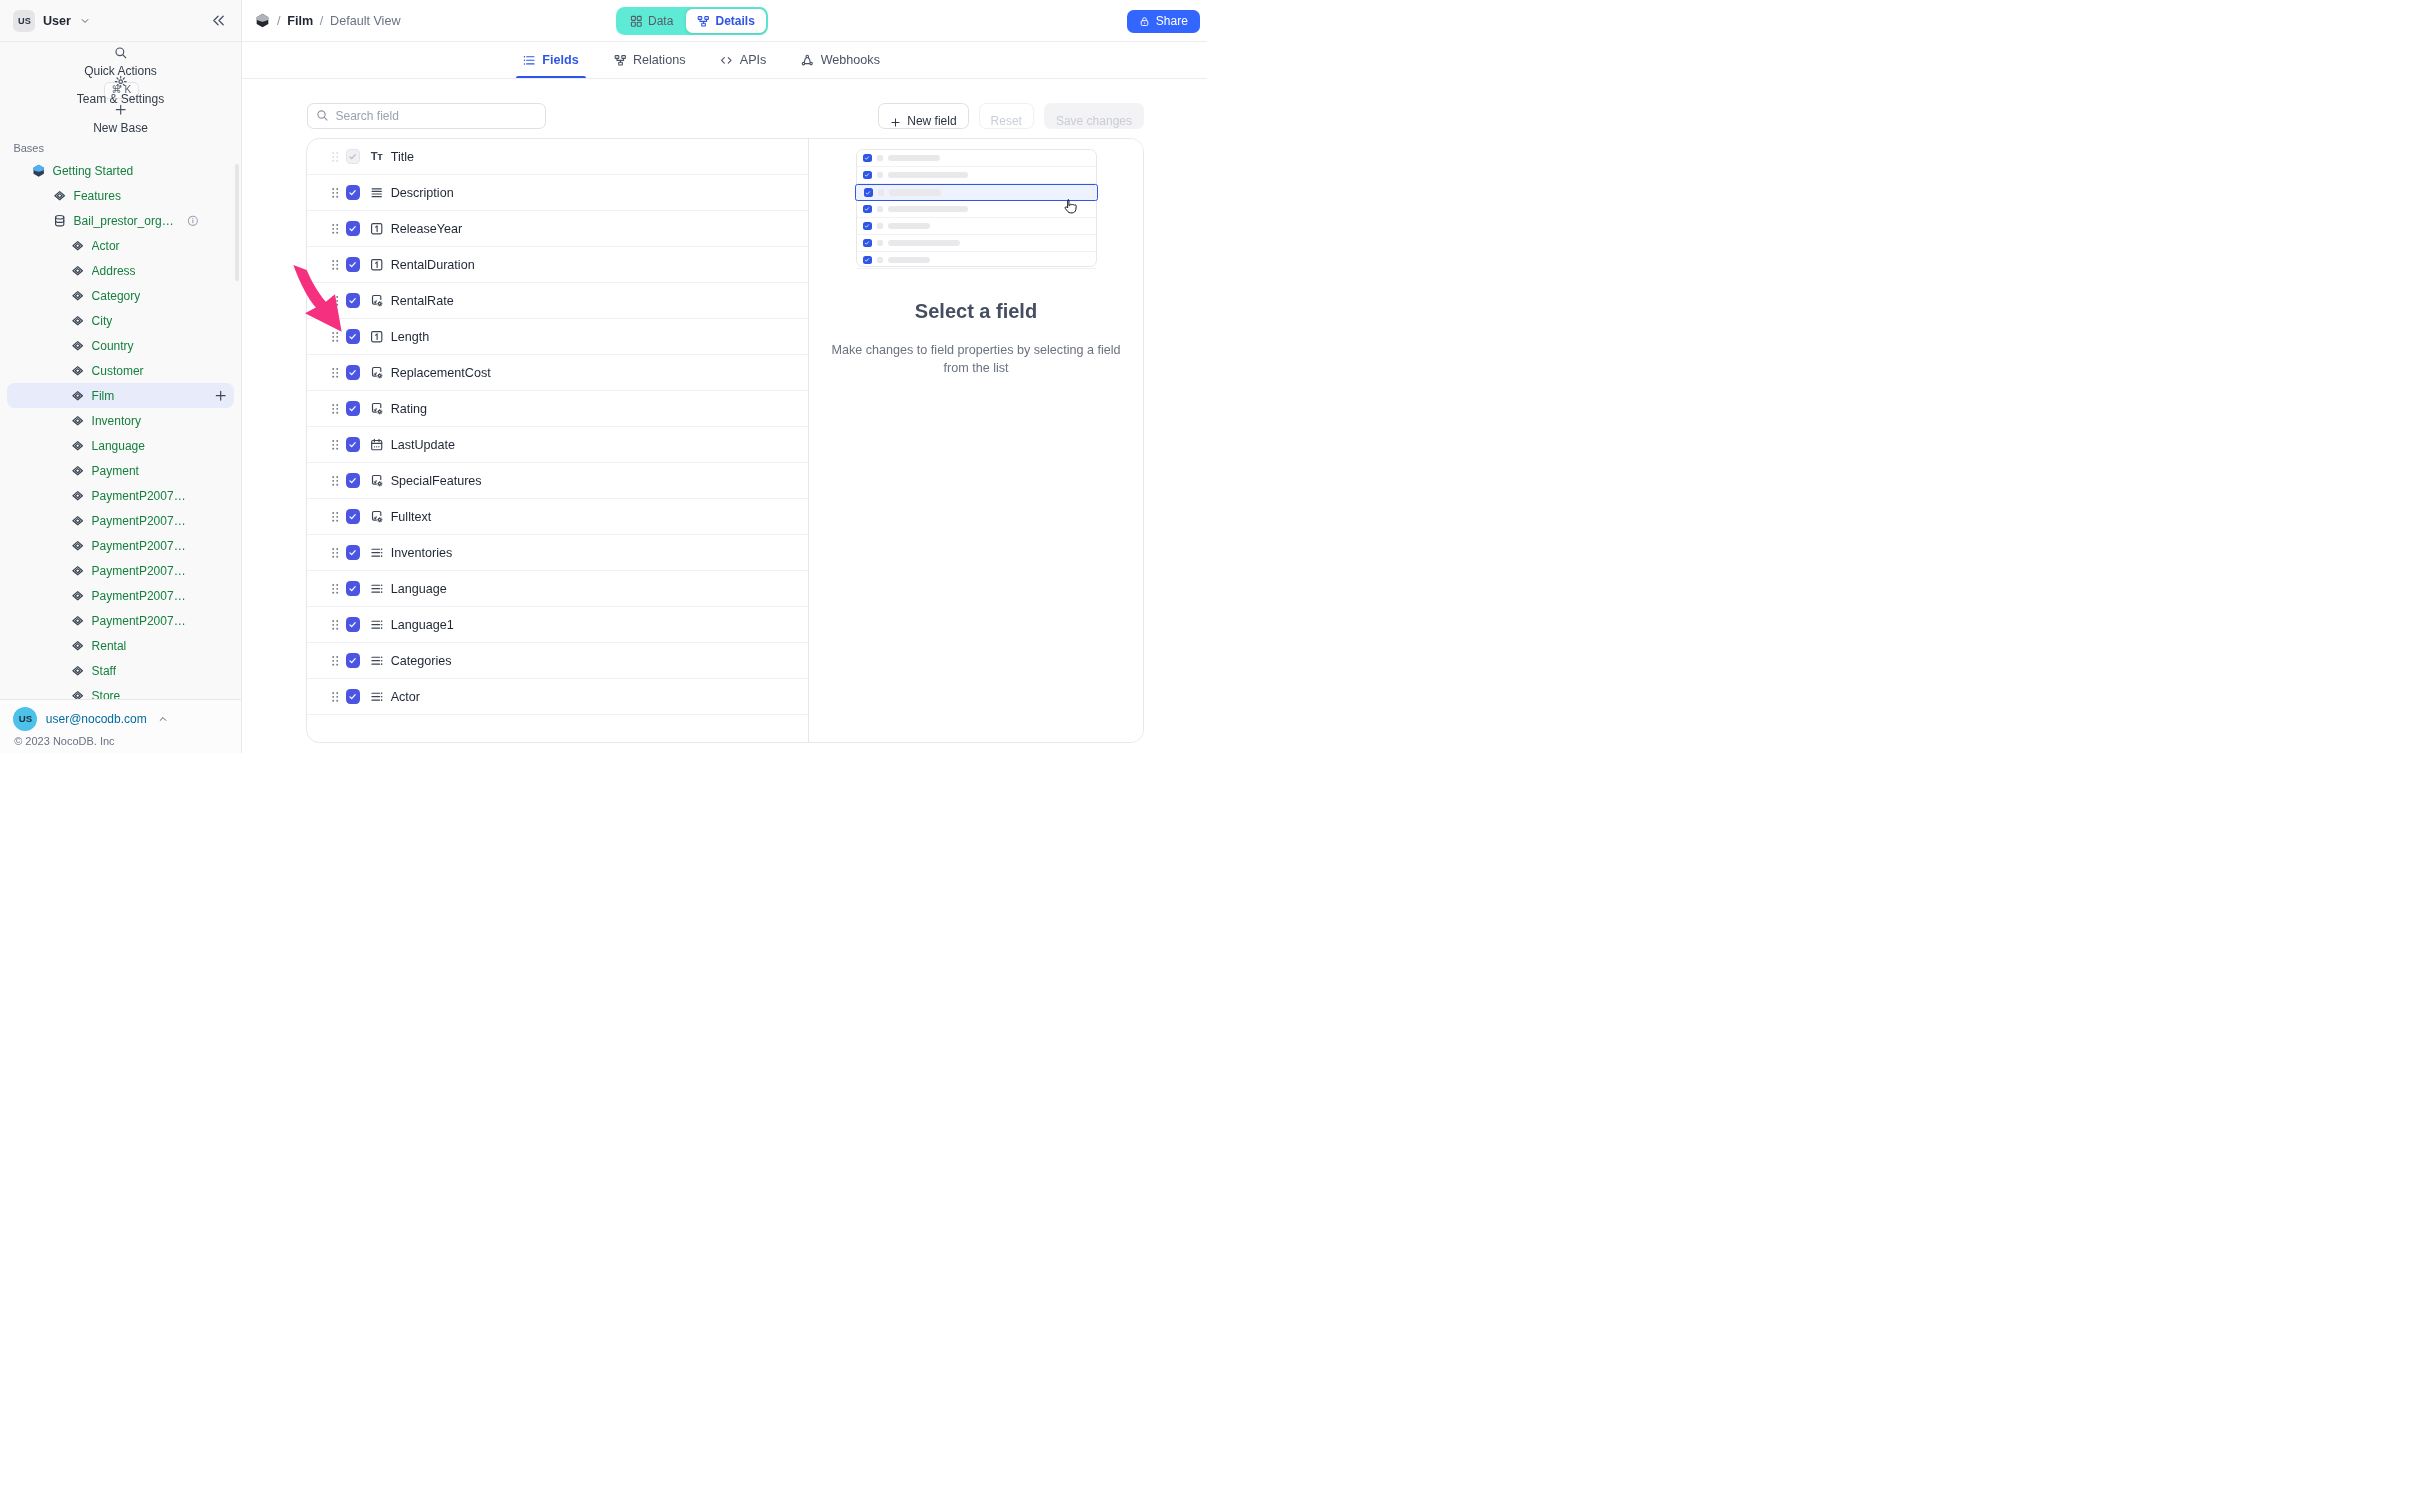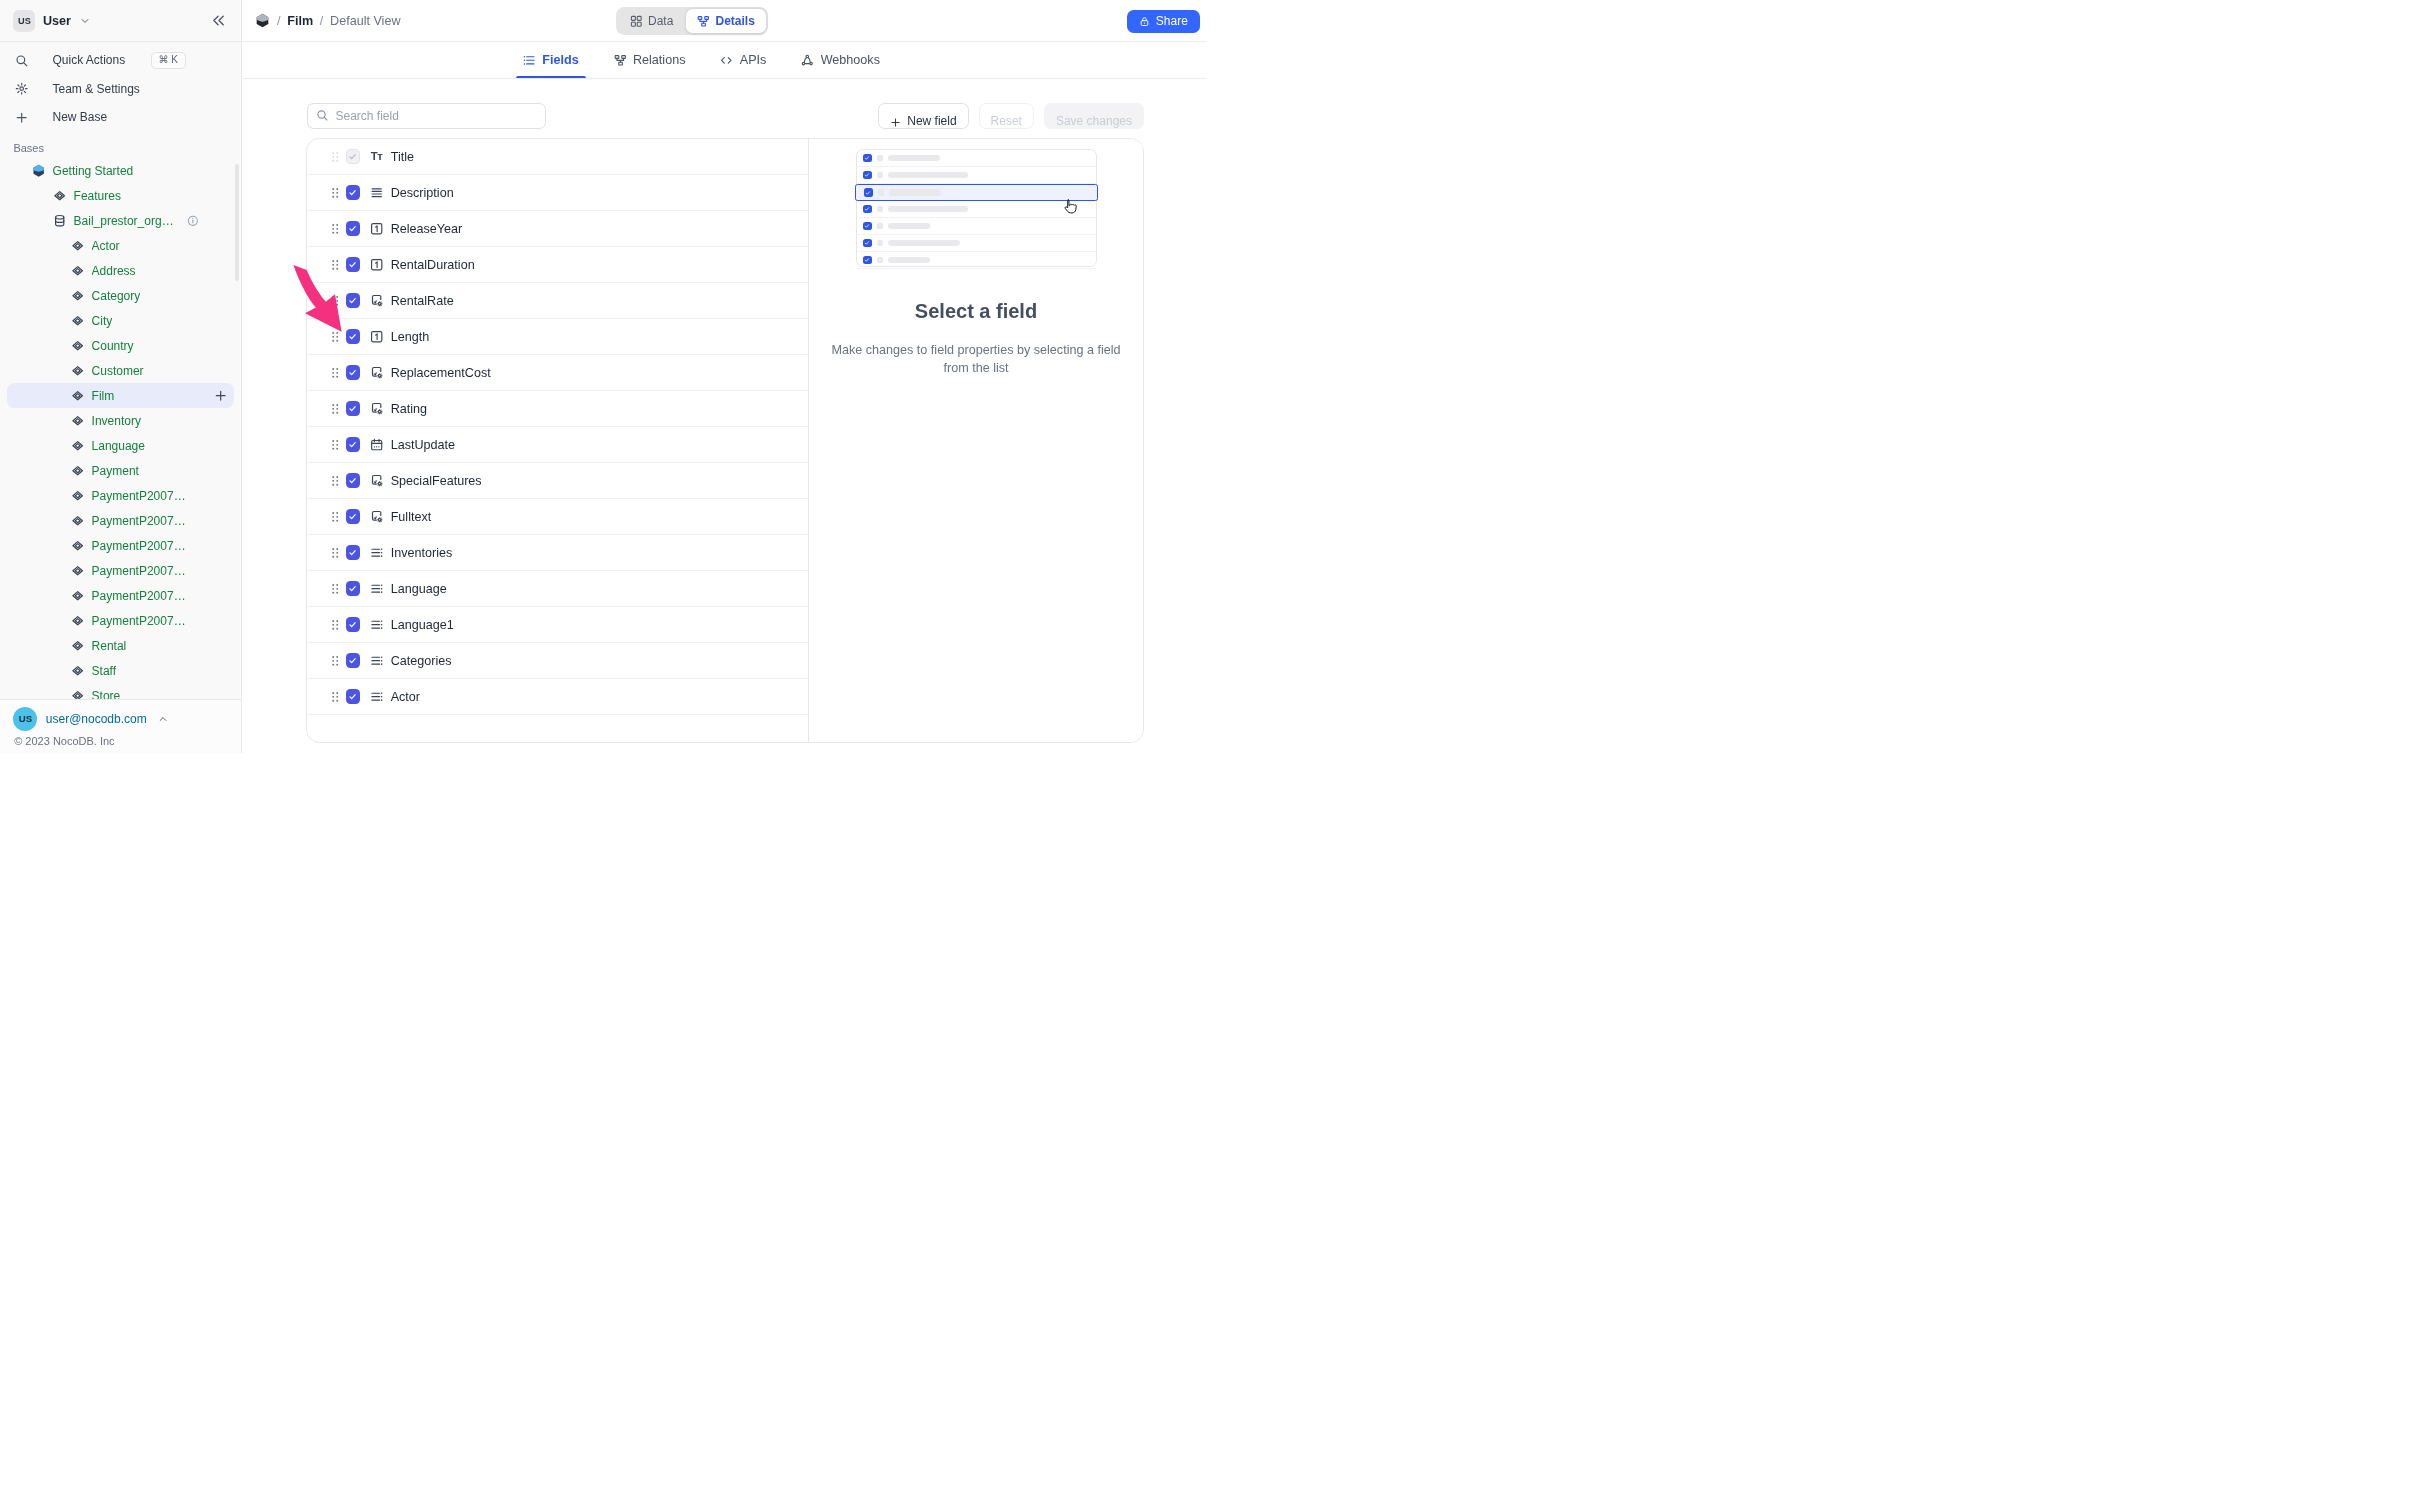--- a/index.html
+++ b/index.html
@@ -20,22 +20,22 @@
   .sb-header { height:42px; display:flex; align-items:center; padding:0 15px 0 13.4px;
     border-bottom:0.8px solid #ECECEE; }
   .ws { display:flex; align-items:center; gap:7.5px; cursor:pointer; }
   .ws-avatar { width:22px; height:22px; border-radius:5.9px; background:#E5E5E8; color:#2A3342;
     font-size:9.2px; font-weight:700; display:flex; align-items:center; justify-content:center; }
   .ws-name { font-size:12.6px; font-weight:700; color:#1F2633; }
   .ws-caret { color:#3D4554; margin-left:1.7px; }
   .collapse-btn { margin-left:auto; color:#4A5264; cursor:pointer; }
 
   .sb-menu { padding:4.2px 6.7px 0; }
-  .sb-mitem { height:28.5px; display:flex; align-items:center; gap:24px; padding:0 8.4px;
-    border-radius:6.7px; font-size:12px; color:#333C49; cursor:pointer; }
+  .sb-mitem { height:28.5px; display:flex; align-items:center; gap:4px; padding:0 8.4px;
+    border-radius:6.7px; font-size:12px; color:#333C49; cursor:pointer;flex-direction:column; }
   .sb-mitem .icon { color:#4A5264; }
   .kbd-badge { margin-left:1.7px; font-size:10px; color:#5A6372; border:0.8px solid #E3E3E6;
     background:#FCFCFD; border-radius:5px; padding:1.7px 6.7px; line-height:1.2; }
 
   .sb-bases { margin:10px 13.4px 3.4px; font-size:11px; color:#6A7184; }
 
   .sb-tree { position:absolute; top:158px; left:0; right:0; bottom:54px; overflow:hidden; padding:0 6.7px; }
   .tree-item { display:flex; align-items:center; gap:7.5px; height:25px; border-radius:7.5px;
     cursor:pointer; padding-right:6.7px; }
   .tree-item .icon { color:#3A4250; }
@@ -59,21 +59,21 @@
   .copyright { margin-top:4.2px; margin-left:0.8px; font-size:11px; color:#6A7184; }
 
   
   .main { position:absolute; left:242px; right:0; top:0; bottom:0; background:#fff; }
   .topbar { height:42px; border-bottom:0.8px solid #ECECEE; display:flex; align-items:center;
     padding:0 13.4px; position:relative; }
   .breadcrumb { display:flex; align-items:center; gap:6.7px; font-size:12.6px; color:#6A7184; }
   .crumb-sep { color:#8A93A3; }
   .crumb-table { color:#1F2633; font-weight:600; }
   .view-toggle { position:absolute; left:374px; top:6.7px; height:28.5px; border-radius:8.4px;
-    background:#e5e5e5; display:flex; align-items:center; padding:2.5px; gap:1.7px; }
+    background:#5eead4; display:flex; align-items:center; padding:2.5px; gap:1.7px; }
   .seg { display:flex; align-items:center; gap:5.9px; font-size:12px; color:#565E6C;
     padding:0 11px; height:23.5px; border-radius:6.7px; cursor:pointer; }
   .seg .icon { color:#565E6C; }
   .seg.active { background:#fff; color:#2E55E6; font-weight:700; box-shadow:0 0.8px 3.4px rgba(15,23,42,.14); }
   .seg.active .icon { color:#2E55E6; }
   .share-btn { position:absolute; right:7.5px; top:9.6px; height:23.5px; display:flex; align-items:center;
     gap:5.9px; padding:0 11.7px; background:#3366FF; color:#fff; font-size:12px; font-weight:500;
     border:none; border-radius:6.7px; cursor:pointer; }
 
   .tabs { height:37px; border-bottom:0.8px solid #ECECEE; position:relative; }

